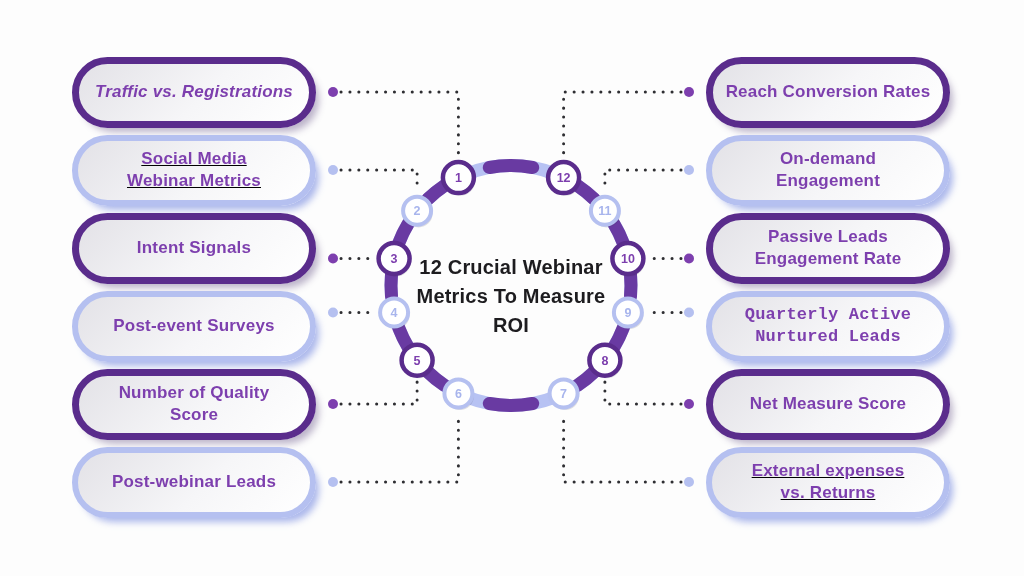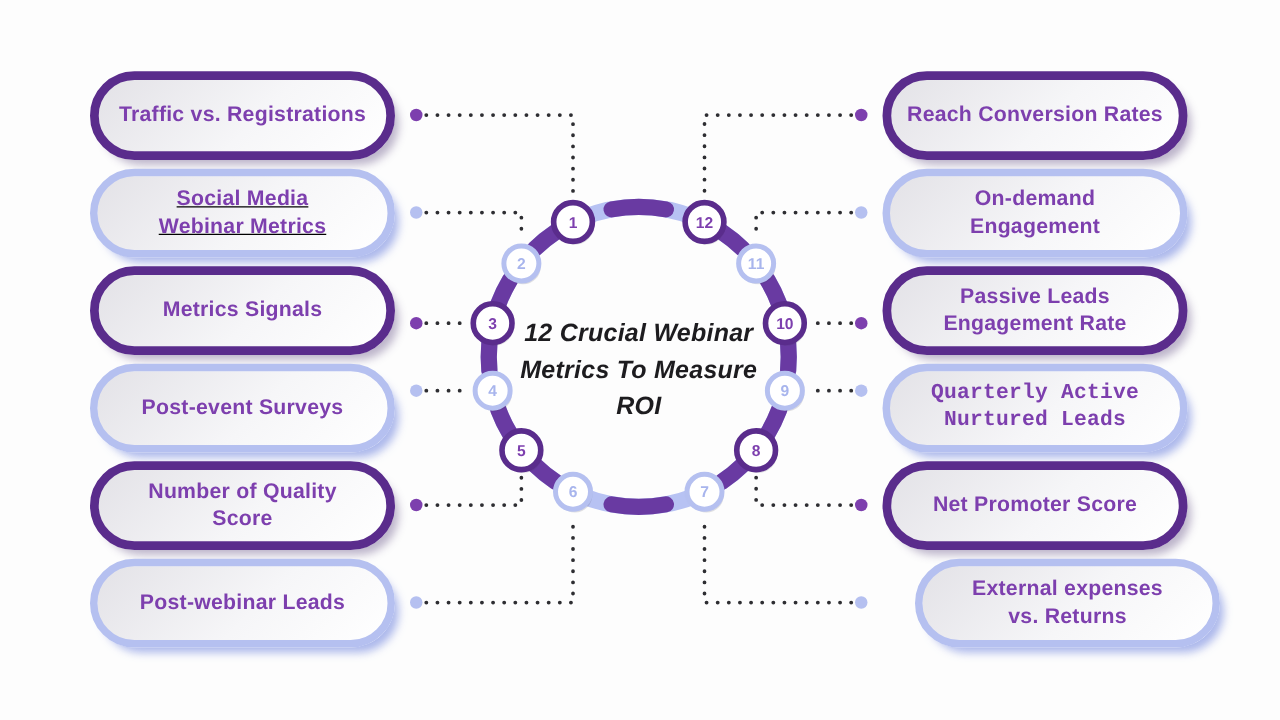--- a/index.html
+++ b/index.html
@@ -34,21 +34,21 @@
   }
   .pill .label{
     font-weight:bold;font-size:17px;line-height:1.32;
     color:var(--purple-text);
     white-space:pre-line;letter-spacing:0.2px;
     padding:0 8px;
   }
   .title{
     position:absolute;left:391px;top:253px;width:240px;
     text-align:center;font-weight:bold;font-size:20px;line-height:29px;
-    color:var(--title-color);white-space:pre-line;letter-spacing:0.2px;font-style:italic;
+    color:var(--title-color);white-space:pre-line;letter-spacing:0.2px;
   }
 </style>
 </head>
 <body>
 
 <div class="stage">
   <svg class="overlay" id="overlay" viewBox="0 0 1024 576" xmlns="http://www.w3.org/2000/svg">
       <g>
         <polyline points="341.0,92.0 458.4,92.0 458.4,156.1" fill="none" stroke="#2e2e32" stroke-width="3" stroke-linecap="round" stroke-dasharray="0.1 8.8"></polyline>
         <circle cx="333" cy="92.0" r="5" fill="#7d3fae"></circle>
@@ -126,29 +126,29 @@
         <text x="604.9" y="211.3" text-anchor="middle" dominant-baseline="central" fill="#a8b5ed" font-size="12.5" font-weight="bold" font-family="&quot;Liberation Sans&quot;, sans-serif">11</text>
         <circle cx="565.1" cy="180.2" r="15.5" fill="rgba(60,60,80,0.16)"></circle>
         <circle cx="563.6" cy="177.6" r="15.5" fill="#ffffff" stroke="#5a2c8c" stroke-width="4.5"></circle>
         <text x="563.6" y="178.1" text-anchor="middle" dominant-baseline="central" fill="#7d3fae" font-size="12.5" font-weight="bold" font-family="&quot;Liberation Sans&quot;, sans-serif">12</text>
       </g>
     </svg>
   <div class="title">12 Crucial Webinar
 Metrics To Measure
 ROI</div>
   <div id="pills">
-      <div class="pill purple" style="left: 72px; top: 56.5px;">
+      <div class="pill purple" style="left: 72px; top: 56.5px; font-style: italic;">
         <span class="label">Traffic vs. Registrations</span>
       </div>
       <div class="pill lavender" style="left: 72px; top: 134.5px; text-decoration: underline;">
         <span class="label">Social Media
 Webinar Metrics</span>
       </div>
       <div class="pill purple" style="left: 72px; top: 212.5px;">
-        <span class="label">Metrics Signals</span>
+        <span class="label">Intent Signals</span>
       </div>
       <div class="pill lavender" style="left: 72px; top: 290.5px;">
         <span class="label">Post-event Surveys</span>
       </div>
       <div class="pill purple" style="left: 72px; top: 368.5px;">
         <span class="label">Number of Quality
 Score</span>
       </div>
       <div class="pill lavender" style="left: 72px; top: 446.5px;">
         <span class="label">Post-webinar Leads</span>
@@ -162,20 +162,20 @@
       </div>
       <div class="pill purple" style="left: 706px; top: 212.5px;">
         <span class="label">Passive Leads
 Engagement Rate</span>
       </div>
       <div class="pill lavender" style="left: 706px; top: 290.5px; font-family: Liberation Mono, monospace;">
         <span class="label">Quarterly Active
 Nurtured Leads</span>
       </div>
       <div class="pill purple" style="left: 706px; top: 368.5px;">
-        <span class="label">Net Promoter Score</span>
+        <span class="label">Net Measure Score</span>
       </div>
-      <div class="pill lavender" style="left: 732px; top: 446.5px;">
+      <div class="pill lavender" style="left: 706px; top: 446.5px; text-decoration: underline;">
         <span class="label">External expenses
 vs. Returns</span>
       </div>
     </div>
 </div>
 
 </body></html>

